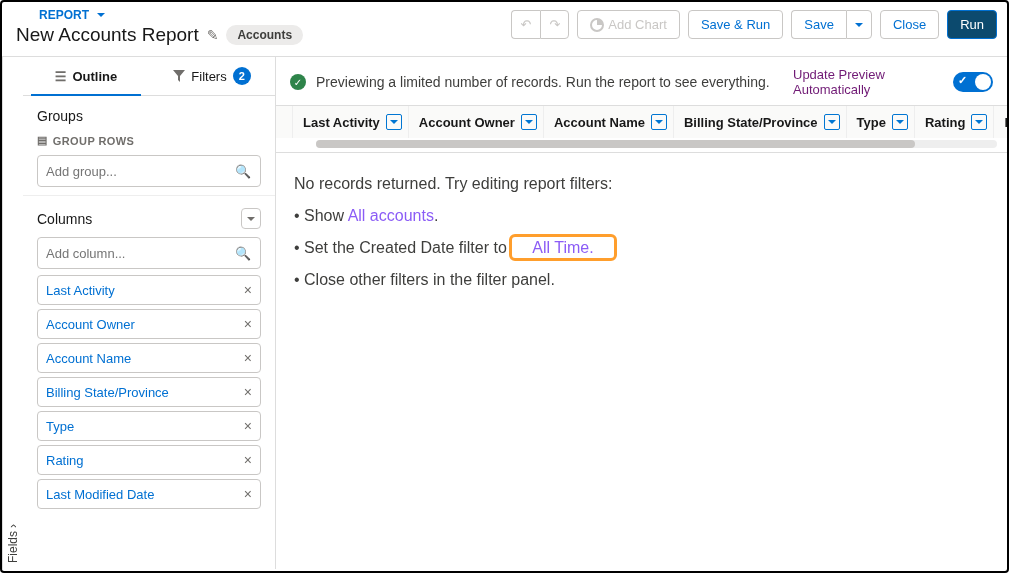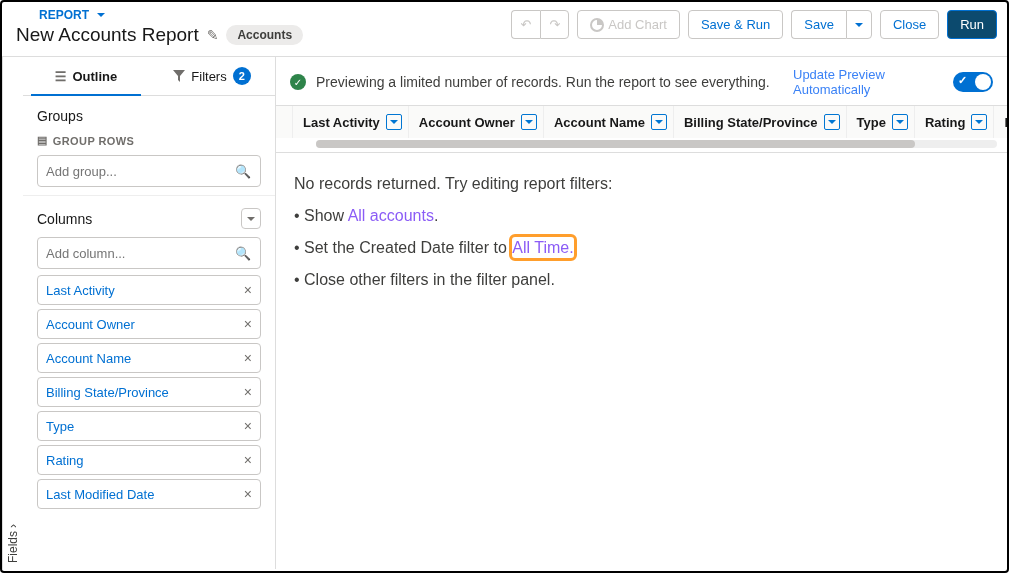--- a/index.html
+++ b/index.html
@@ -45,21 +45,21 @@
 .search-box .mag { color: #b0adab; }
 .col-list { margin-top: 6px; }
 .col-item { display: flex; align-items: center; justify-content: space-between; border: 1px solid #c9c7c5; border-radius: 4px; padding: 6px 8px; margin-top: 4px; font-size: 13px; color: #0070d2; cursor: pointer; }
 .col-item .x { color: #706e6b; font-size: 14px; }
 
 
 .main { flex: 1; display: flex; flex-direction: column; overflow: hidden; }
 .preview-bar { display: flex; align-items: center; padding: 10px 14px 8px; gap: 10px; border-bottom: 1px solid #ddd; }
 .ok-icon { width: 16px; height: 16px; background: #2e844a; border-radius: 50%; display: inline-flex; align-items: center; justify-content: center; color: #fff; font-size: 10px; }
 .preview-text { font-size: 14px; color: #3e3e3c; flex: 1; }
-.update-label { font-size: 13px; color: #3b82f6; max-width: 150px; }
+.update-label { font-size: 13px; color: #701a75; max-width: 150px; }
 .toggle { width: 40px; height: 20px; background: #0070d2; border-radius: 10px; position: relative; cursor: pointer; }
 .toggle::after { content: ""; position: absolute; right: 2px; top: 2px; width: 16px; height: 16px; background: #fff; border-radius: 50%; }
 .toggle::before { content: "✓"; position: absolute; left: 5px; top: 2px; color: #fff; font-size: 11px; font-weight: 700; }
 
 
 .thead-wrap { overflow-x: hidden; border-bottom: 1px solid #ddd; }
 .thead { display: flex; background: #fafaf9; }
 .th { padding: 8px 6px 8px 10px; font-size: 13px; font-weight: 700; display: flex; align-items: center; gap: 6px; white-space: nowrap; border-right: 1px solid #eee; }
 .th:first-child { width: 40px; }
 .filter-box { width: 16px; height: 16px; border: 1px solid #0176d3; border-radius: 2px; display: inline-flex; align-items: center; justify-content: center; }
@@ -67,21 +67,21 @@
 .hscroll { height: 8px; background: #eee; margin: 2px 10px 4px 40px; border-radius: 4px; position: relative; }
 .hscroll::after { content: ""; position: absolute; left: 0; top: 0; width: 88%; height: 100%; background: #c9c7c5; border-radius: 4px; }
 
 
 .empty { padding: 22px 18px; font-size: 16px; color: #3e3e3c; }
 .empty p { margin-bottom: 14px; }
 .bullets { list-style: none; }
 .bullets li { margin-bottom: 14px; }
 .bullets li::before { content: "• "; }
 .link { color: #8b5cf6; cursor: pointer; }
-.highlight-box { border: 3px solid #ff9e2c; border-radius: 6px; padding: 2px 0; margin-left: -2px; }
+.highlight-box { border: 3px solid #ff9e2c; border-radius: 6px; padding: 2px 20px; margin-left: -2px; }
 </style>
 </head>
 <body>
 
 <div class="frame">
   <div class="header">
     <div class="hdr-left">
       <div class="report-label">
         <span>REPORT</span>
         <svg width="8" height="8" viewBox="0 0 8 8">

